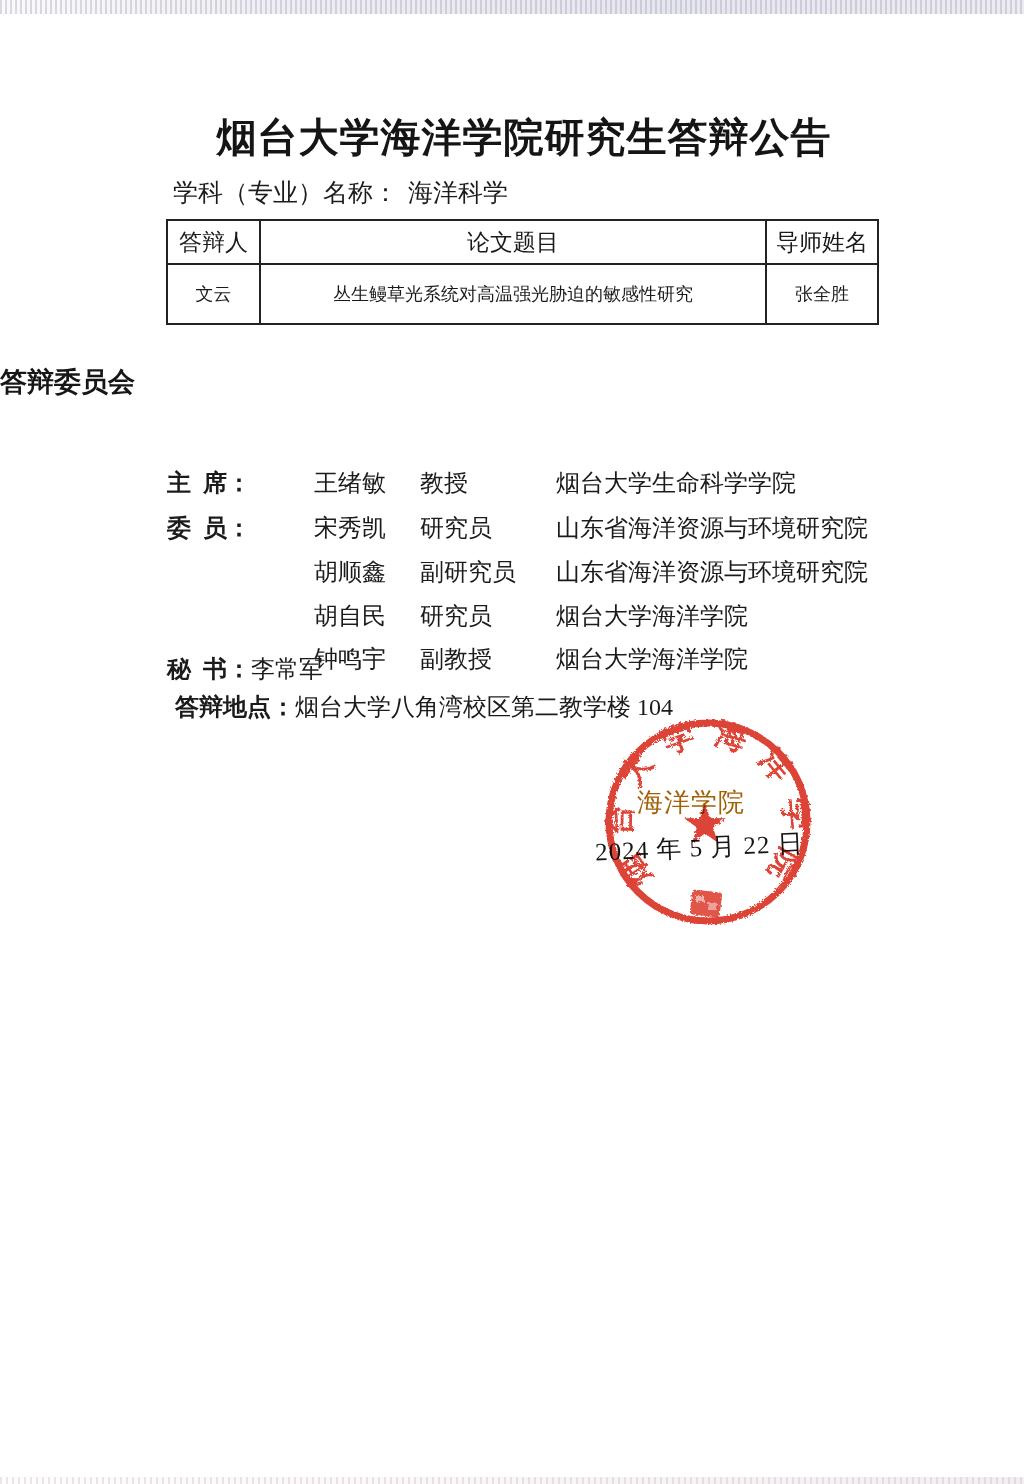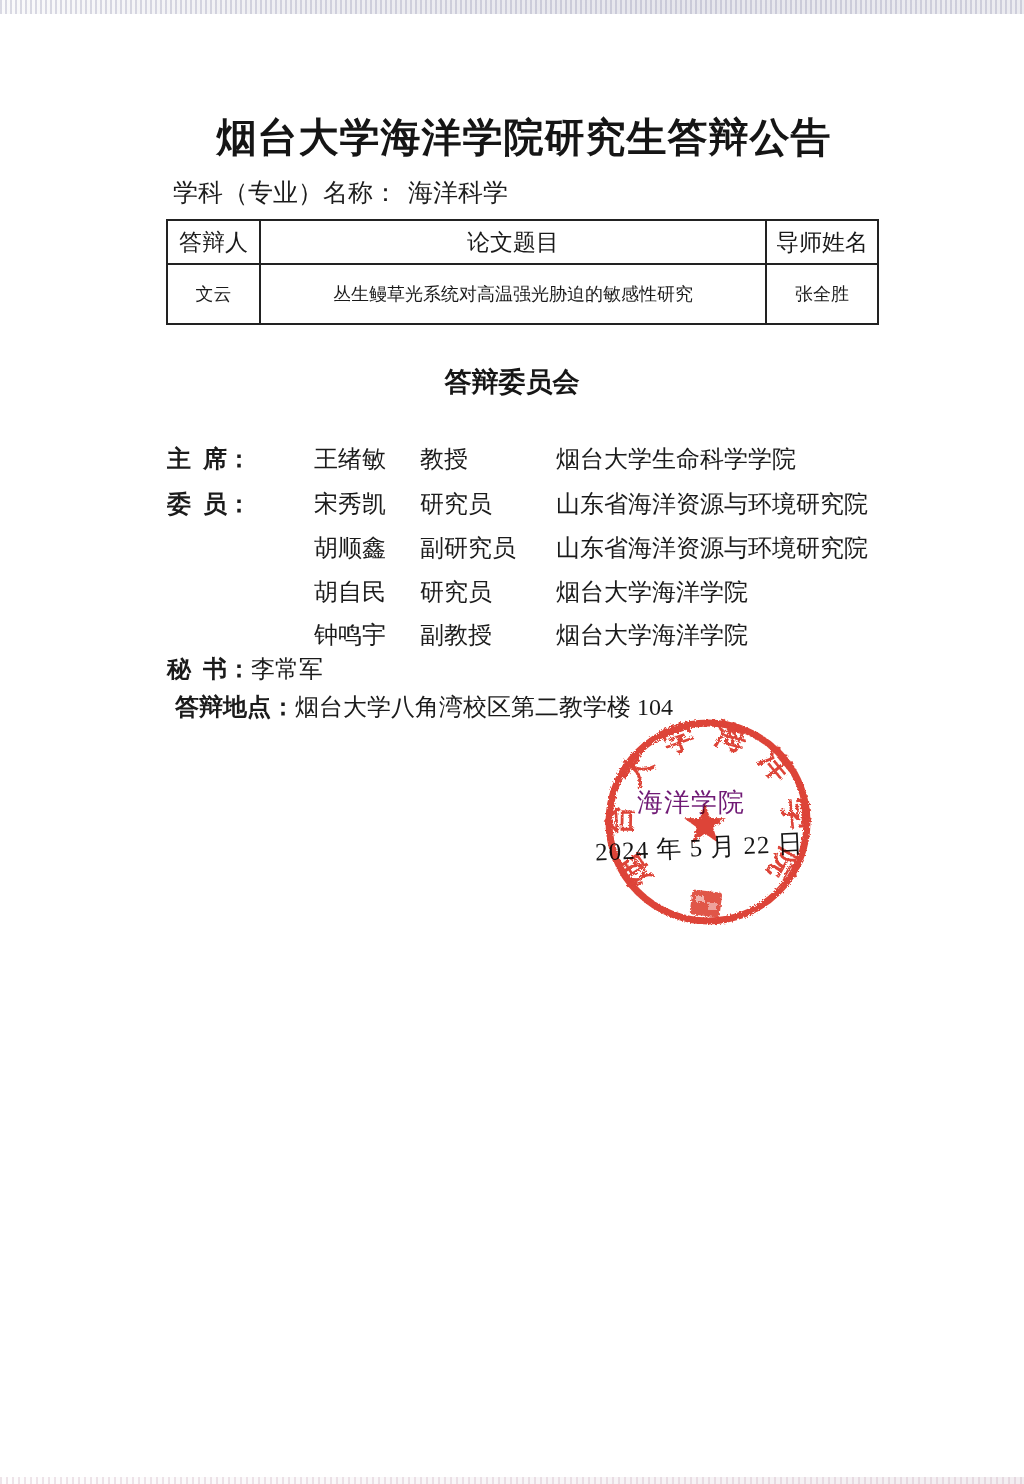--- a/index.html
+++ b/index.html
@@ -57,44 +57,44 @@
   td.thesis-cell {
     font-family: "Liberation Sans", "DejaVu Sans", sans-serif;
     font-weight: 700; font-size: 21px; letter-spacing: 0px;
   }
   .col-defender { width: 93px; }
   .col-thesis  { width: 506px; }
   .col-advisor { width: 112px; }
 
   .committee-heading {
     position: absolute; left: 0; top: 364px; width: 1024px;
-    text-align: center; font-size: 27px; font-weight: 700; color: #161616;
+    text-align: left; font-size: 27px; font-weight: 700; color: #161616;
   }
 
   .member-row, .secretary-row, .detail-row {
     position: absolute; left: 143px; white-space: pre;
     font-size: 24px; color: #1b1b1b; line-height: 30px;
   }
   .member-row .role  { display: inline-block; width: 107px; font-weight: 700; white-space: pre; font-family: Liberation Serif, serif; }
   .member-row .name  { display: inline-block; width: 106px; margin-left: 40px; }
-  .member-row .mtitle{ display: inline-block; width: 136px; }
+  .member-row .mtitle{ display: inline-block; width: 136px; margin-top: 24px; }
   .member-row .aff   { display: inline-block; }
   .secretary-row .role { font-weight: 700; white-space: pre; }
   .detail-row .dlabel { font-weight: 700; margin-left: 8px; }
   .detail-row .dvalue { }
 
   .row-1 { top: 414px; } .row-2 { top: 459px; } .row-3 { top: 503px; }
   .row-4 { top: 547px; } .row-5 { top: 590px; }
   .row-sec { top: 624px; }
   .row-loc { top: 662px; }
   .row-time { top: 706px; }
 
   .sig-org {
     position: absolute; left: 637px; top: 785px;
-    font-size: 26px; color: #701a75; letter-spacing: 1px;
+    font-size: 26px; color: #a16207; letter-spacing: 1px;
   }
   .sig-date {
     position: absolute; left: 595px; top: 831px;
     font-size: 25px; color: #161616; letter-spacing: 1px;
     transform: rotate(-2.5deg);
   }
   svg.seal {
     position: absolute; left: 583px; top: 697px;
     width: 250px; height: 250px;
     mix-blend-mode: multiply;

